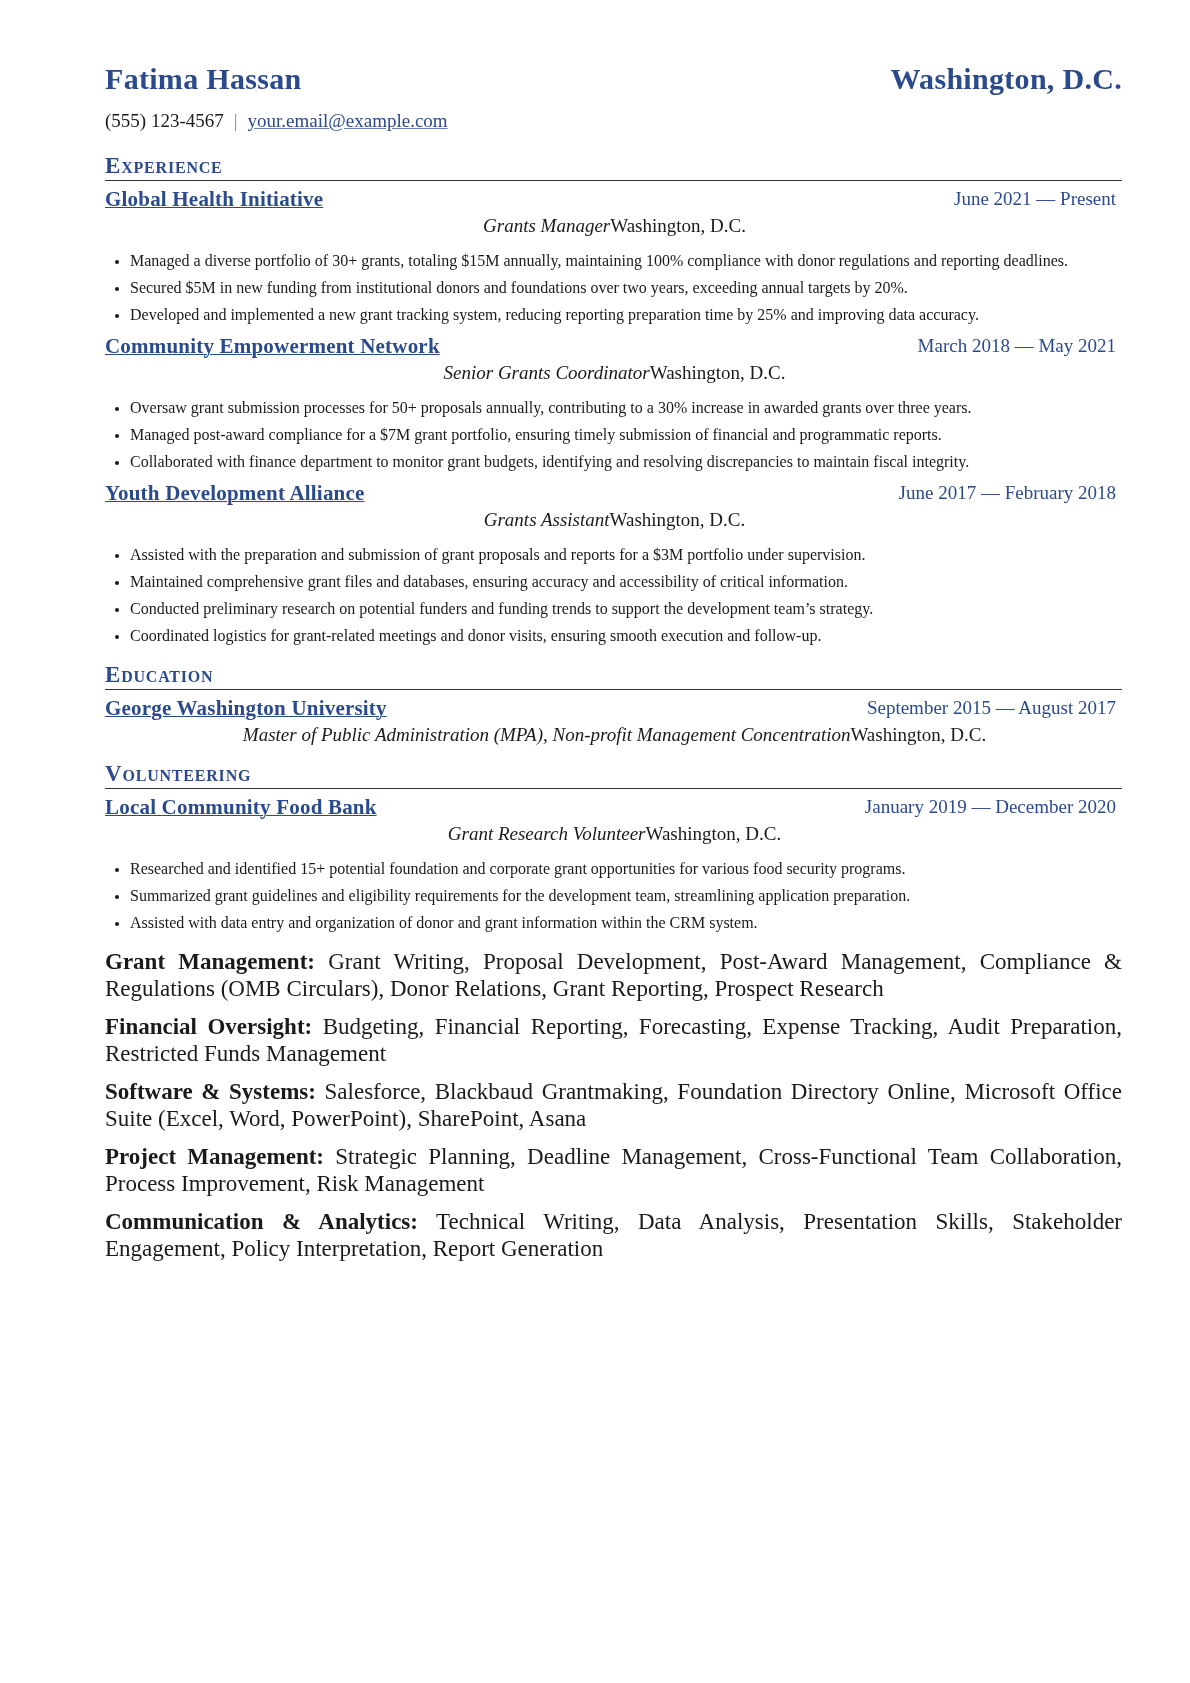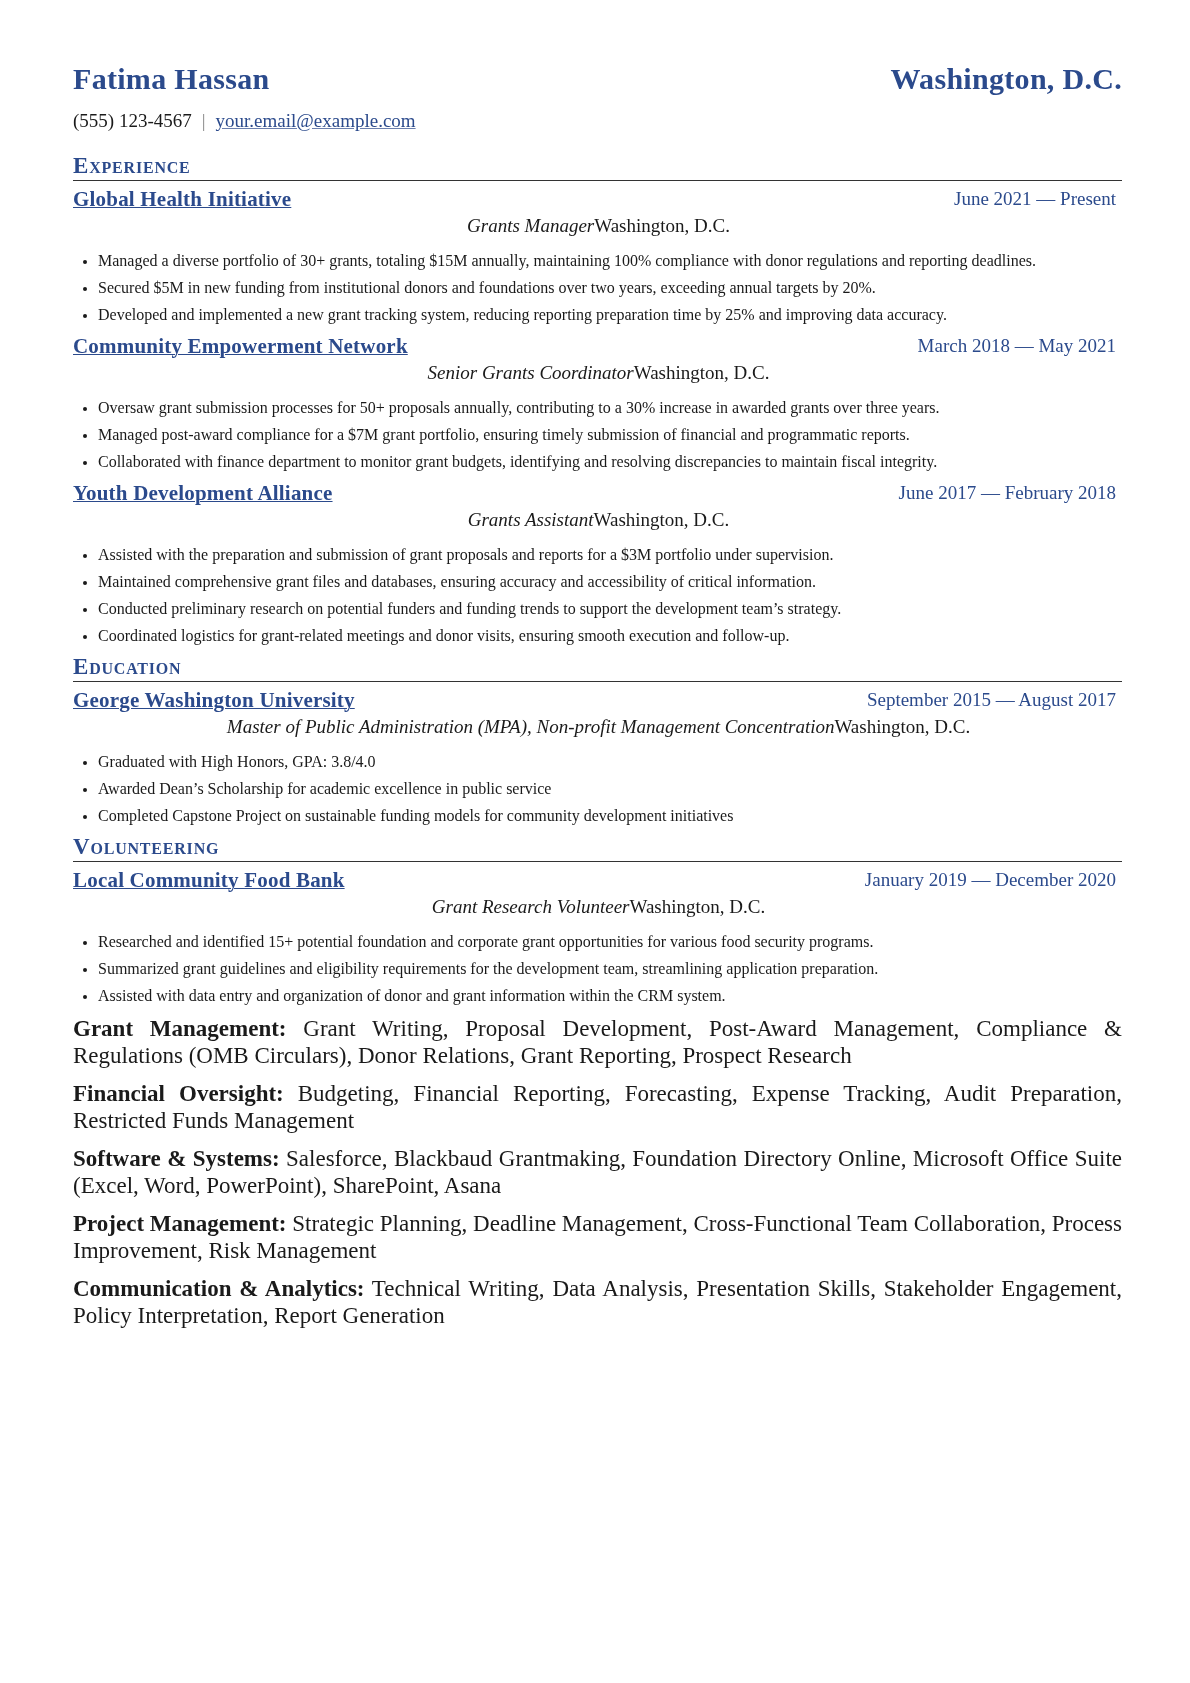--- a/index.html
+++ b/index.html
@@ -1,34 +1,34 @@
 <!DOCTYPE html>
 <html><head>
 <meta charset="utf-8">
 <style>
   html, body { margin: 0; padding: 0; background: #ffffff; }
   body {
     width: 1190px; height: 1683px; overflow: hidden;
     font-family: "Liberation Serif", "DejaVu Serif", serif;
     color: #1a1a1a;
   }
-  .page { position: relative; padding: 62px 68px 0 73px; }
+  .page { position: relative; padding: 62px 68px 0 105px; }
   .header-row { display: flex; justify-content: space-between; align-items: baseline; }
   .name { font-size: 30px; font-weight: bold; color: #2b4a8c; letter-spacing: 0.3px; }
   .header-city { font-size: 30px; font-weight: bold; color: #2b4a8c; letter-spacing: 0.3px; }
   .contact { font-size: 19px; margin-top: 12px; line-height: 26px; }
   .contact .sep { color: #888; margin: 0 10px; }
   .contact a { color: #2b4a8c; text-decoration: underline; text-decoration-color: #6b7fae; }
   .section-title {
     font-size: 23px; font-weight: bold; color: #2b4a8c;
     font-variant: small-caps; letter-spacing: 0.8px;
     border-bottom: 1.5px solid #333; padding-bottom: 0px; line-height: 28px;
   }
   .sec-exp { margin-top: 18px; font-family: Liberation Serif, serif; }
-  .sec { margin-top: 4px; }
+  .sec { margin-top: 12px; }
   .entry-head { display: flex; justify-content: space-between; align-items: center; margin-top: 4px; line-height: 28px; }
   .org { font-size: 21px; font-weight: bold; color: #2b4a8c; text-decoration: underline; text-decoration-thickness: 1px; letter-spacing: 0.2px; }
   .dates { font-size: 19px; color: #2b4a8c; padding-right: 6px; }
   .entry-sub { display: flex; justify-content: center; align-items: baseline; line-height: 26px; }
   .role { font-size: 19px; font-style: italic; padding-left: 2px; }
   .loc { font-size: 19px; }
   ul.bullets { margin: 8px 0 0 0; padding: 0 0 0 25px; }
   ul.bullets li { font-size: 16px; line-height: 27px; text-align: justify; padding-left: 0; }
   ul.bullets li::marker { font-size: 15px; }
   .skills { margin-top: 6px; }
@@ -105,25 +105,20 @@
     <div class="section-title">Education</div>
     <div class="entry">
       <div class="entry-head">
         <a class="org">George Washington University</a>
         <span class="dates">September 2015 — August 2017</span>
       </div>
       <div class="entry-sub">
         <span class="role">Master of Public Administration (MPA), Non-profit Management Concentration</span>
         <span class="loc">Washington, D.C.</span>
       </div>
-      <ul class="bullets">
-        <li>Graduated with High Honors, GPA: 3.8/4.0</li>
-        <li>Awarded Dean’s Scholarship for academic excellence in public service</li>
-        <li>Completed Capstone Project on sustainable funding models for community development initiatives</li>
-      </ul>
     </div>
   </div>
 
   <div class="sec">
     <div class="section-title">Volunteering</div>
     <div class="entry">
       <div class="entry-head">
         <a class="org">Local Community Food Bank</a>
         <span class="dates">January 2019 — December 2020</span>
       </div>

